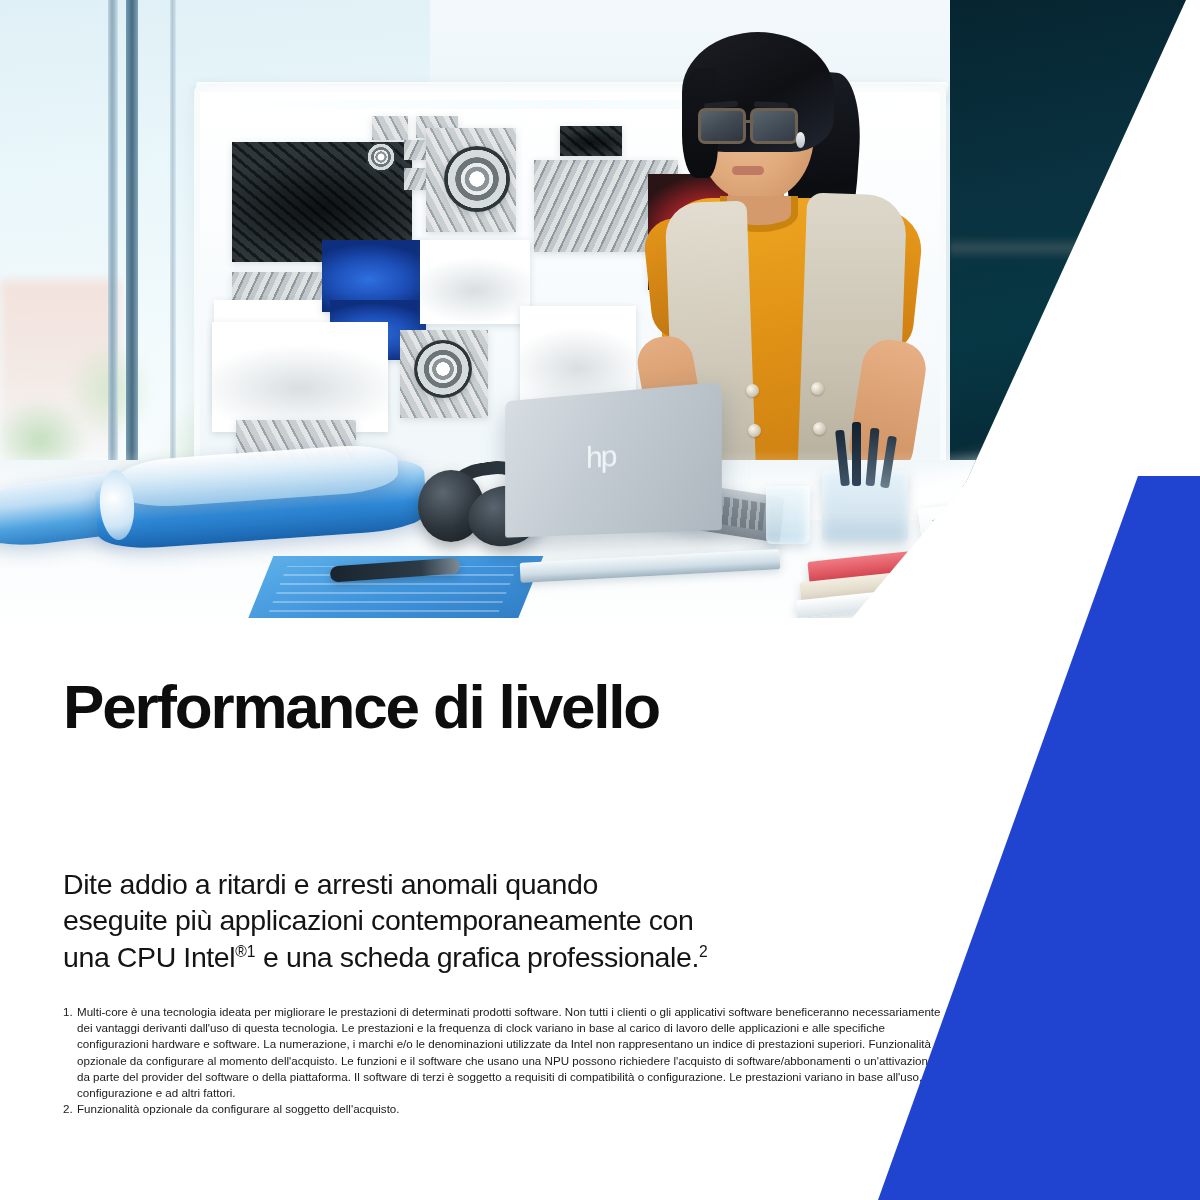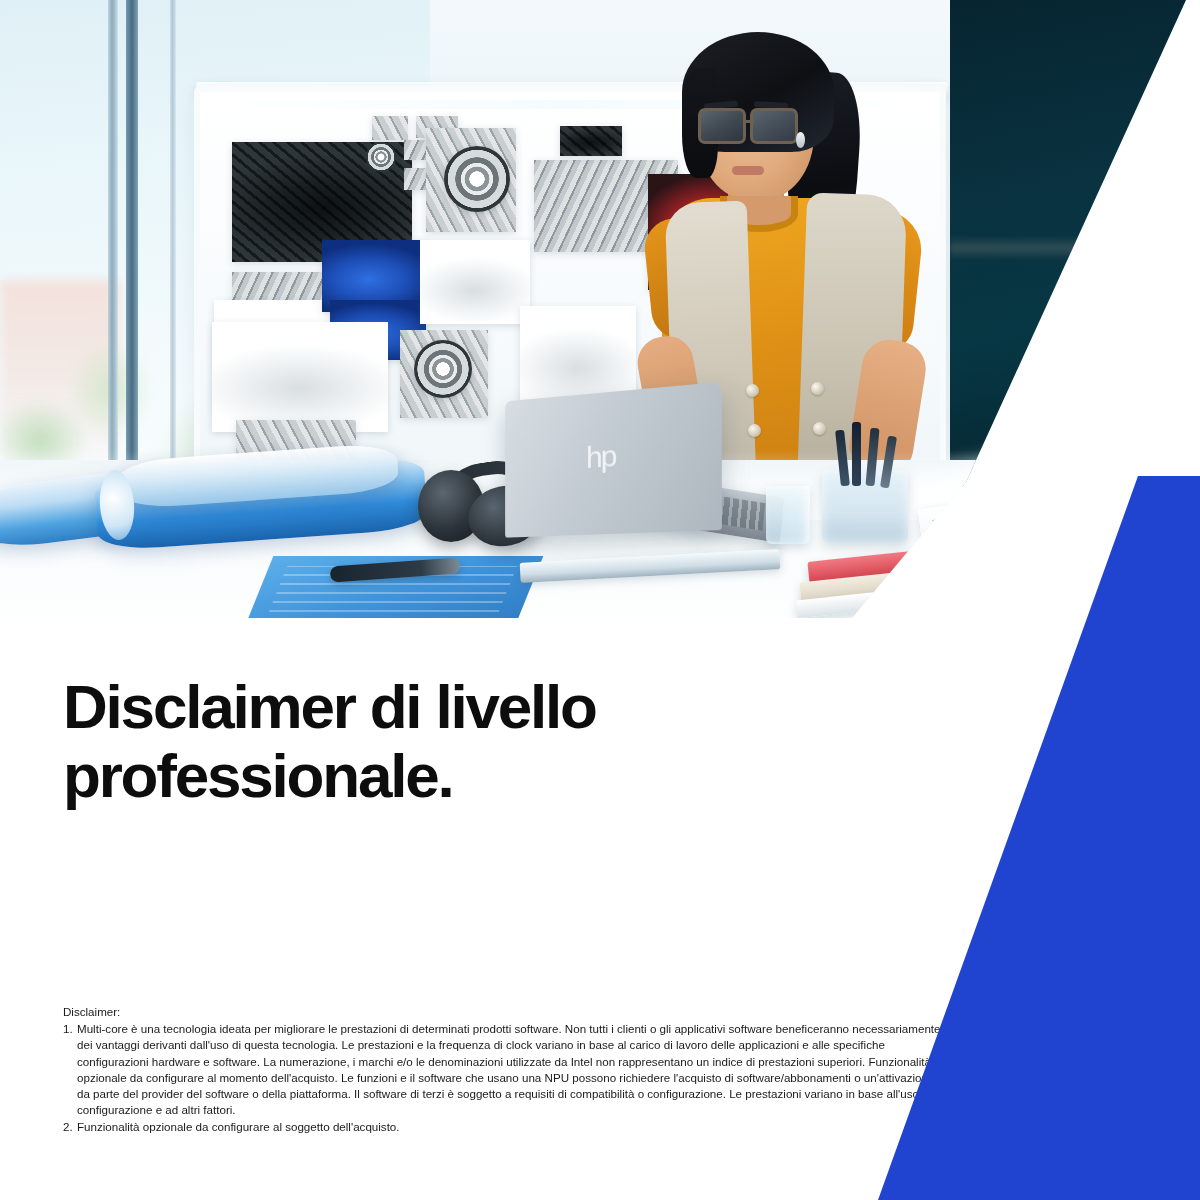--- a/index.html
+++ b/index.html
@@ -589,27 +589,30 @@
     <div class="marker"></div>
     <div class="ruler"></div>
     <div class="papers"></div>
     <div class="paper-line"></div>
     <div class="nb nb-red"></div>
     <div class="nb nb-cream"></div>
     <div class="nb nb-white"></div>
   </div>
 
   <h1 id="headline">
-    <span>Disclaimer di livello</span><br>
-    <span>professionale.</span>
+    <span>Performance di livello</span><br>
   </h1>
 
+  <p id="subhead">
+    <span>Dite addio a ritardi e arresti anomali quando</span><br>
+    <span>eseguite più applicazioni contemporaneamente con</span><br>
+    <span>una CPU Intel</span><sup>®1</sup><span> e una scheda grafica professionale.</span><sup>2</sup>
+  </p>
 
   <div id="disclaimer">
-    <div class="dtitle">Disclaimer:</div>
     <ol>
       <li>Multi-core è una tecnologia ideata per migliorare le prestazioni di determinati prodotti software. Non tutti i clienti o gli applicativi software beneficeranno necessariamente dei vantaggi derivanti dall'uso di questa tecnologia. Le prestazioni e la frequenza di clock variano in base al carico di lavoro delle applicazioni e alle specifiche configurazioni hardware e software. La numerazione, i marchi e/o le denominazioni utilizzate da Intel non rappresentano un indice di prestazioni superiori. Funzionalità opzionale da configurare al momento dell'acquisto.  Le funzioni e il software che usano una NPU possono richiedere l'acquisto di software/abbonamenti o un'attivazione da parte del provider del software o della piattaforma. Il software di terzi è soggetto a requisiti di compatibilità o configurazione. Le prestazioni variano in base all'uso, alla configurazione e ad altri fattori.</li>
       <li>Funzionalità opzionale da configurare al soggetto dell'acquisto.</li>
     </ol>
   </div>
 
   <div id="blue-shape"></div>
 
 </div>
 

